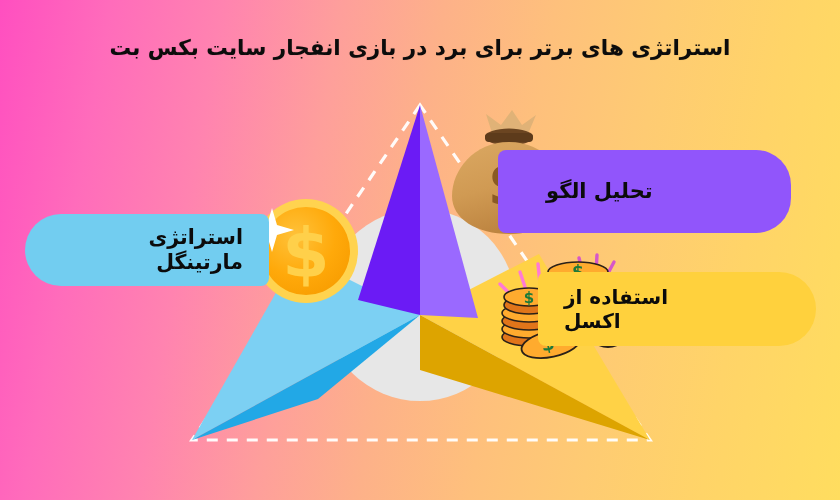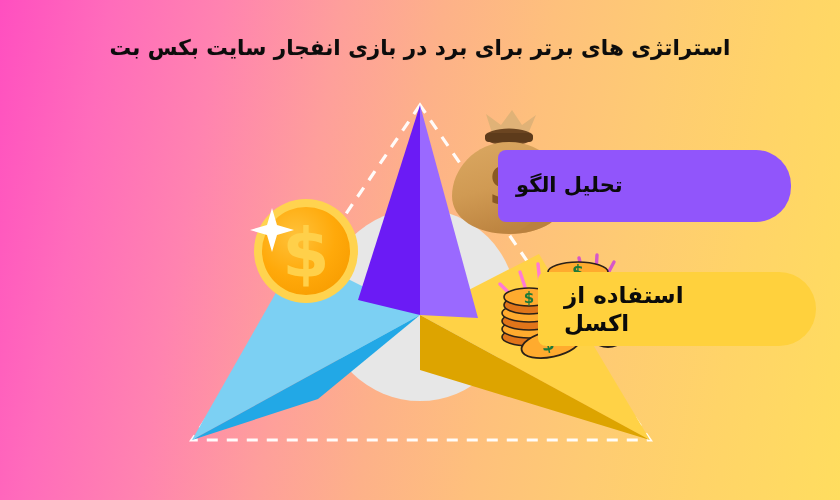--- a/index.html
+++ b/index.html
@@ -84,39 +84,39 @@
     justify-content: flex-start;
     padding-right: 26px;
     font-size: 20.5px;
     text-align: right;
   }
 
   #pill-pattern {
     left: 498px;
     top: 150px;
     width: 293px;
-    height: 72px;
+    height: 83px;
     background: #9155fb;
     border-radius: 8px 35px 35px 8px;
     justify-content: flex-end;
-    padding-left: 18px;
+    padding-left: 48px;
     font-size: 21px;
     text-align: left;
   }
 
   #pill-excel {
     left: 538px;
     top: 272px;
     width: 278px;
     height: 74px;
     background: #ffd13d;
     border-radius: 8px 37px 37px 8px;
     justify-content: flex-end;
     padding-left: 26px;
-    font-size: 23px;
+    font-size: 20px;
     text-align: left;
   }
 
   
   .pill-text { display: block; width: 100%; }
 </style>
 </head>
 <body>
 
 <div id="stage">
@@ -226,20 +226,24 @@
 
       <g>
         <ellipse cx="551" cy="344" rx="30" ry="13" fill="#ffab2e" stroke="#2b2118" stroke-width="1.8" transform="rotate(-12 551 344)"></ellipse>
         <text x="549" y="350" text-anchor="middle" font-family="&quot;DejaVu Sans&quot;, sans-serif" font-size="19" font-weight="bold" fill="#1d7a3a" transform="rotate(-12 549 350)">$</text>
       </g>
     </g>
   </svg>
 
   <div id="title">استراتژی های برتر برای برد در بازی انفجار سایت بکس بت</div>
 
+  <div class="pill" id="pill-martingale">
+    <span class="pill-text">استراتژی
+مارتینگل</span>
+  </div>
 
   <div class="pill" id="pill-pattern">
     <span class="pill-text">تحلیل الگو</span>
   </div>
 
   <div class="pill" id="pill-excel">
     <span class="pill-text">استفاده از
 اکسل</span>
   </div>
 

